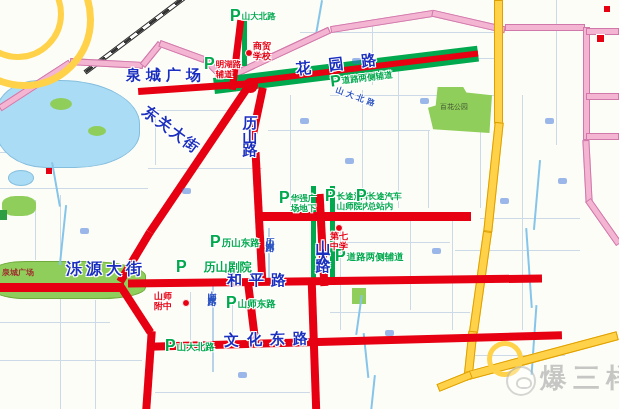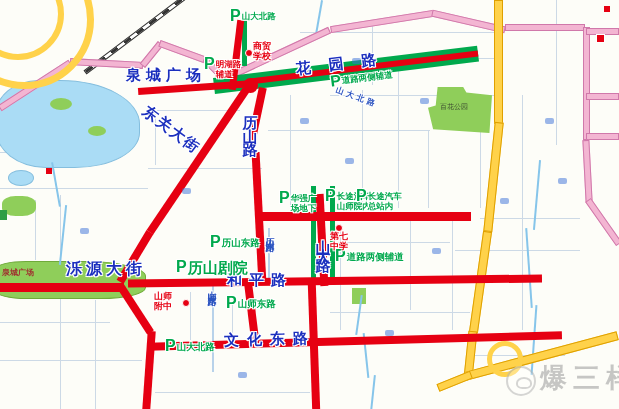--- a/index.html
+++ b/index.html
@@ -210,21 +210,21 @@
   </div>
   <div class="abs plab" style="left:210px;top:234px;">
     <span class="P halo">P</span>
     <span class="tx halo" style="font-size:9.5px;">
         <span>历山东路</span>
         <span></span>
       </span>
   </div>
   <div class="abs plab" style="left:176px;top:259px;">
     <span class="P halo">P</span>
-    <span class="tx halo" style="font-size:15px;">
+    <span class="tx halo" style="font-size:12px;margin-left:16px;">
         <span>历山剧院</span>
         <span></span>
       </span>
   </div>
   <div class="abs plab" style="left:335px;top:248px;">
     <span class="P halo">P</span>
     <span class="tx halo" style="font-size:9.5px;">
         <span>道路两侧辅道</span>
         <span></span>
       </span>

